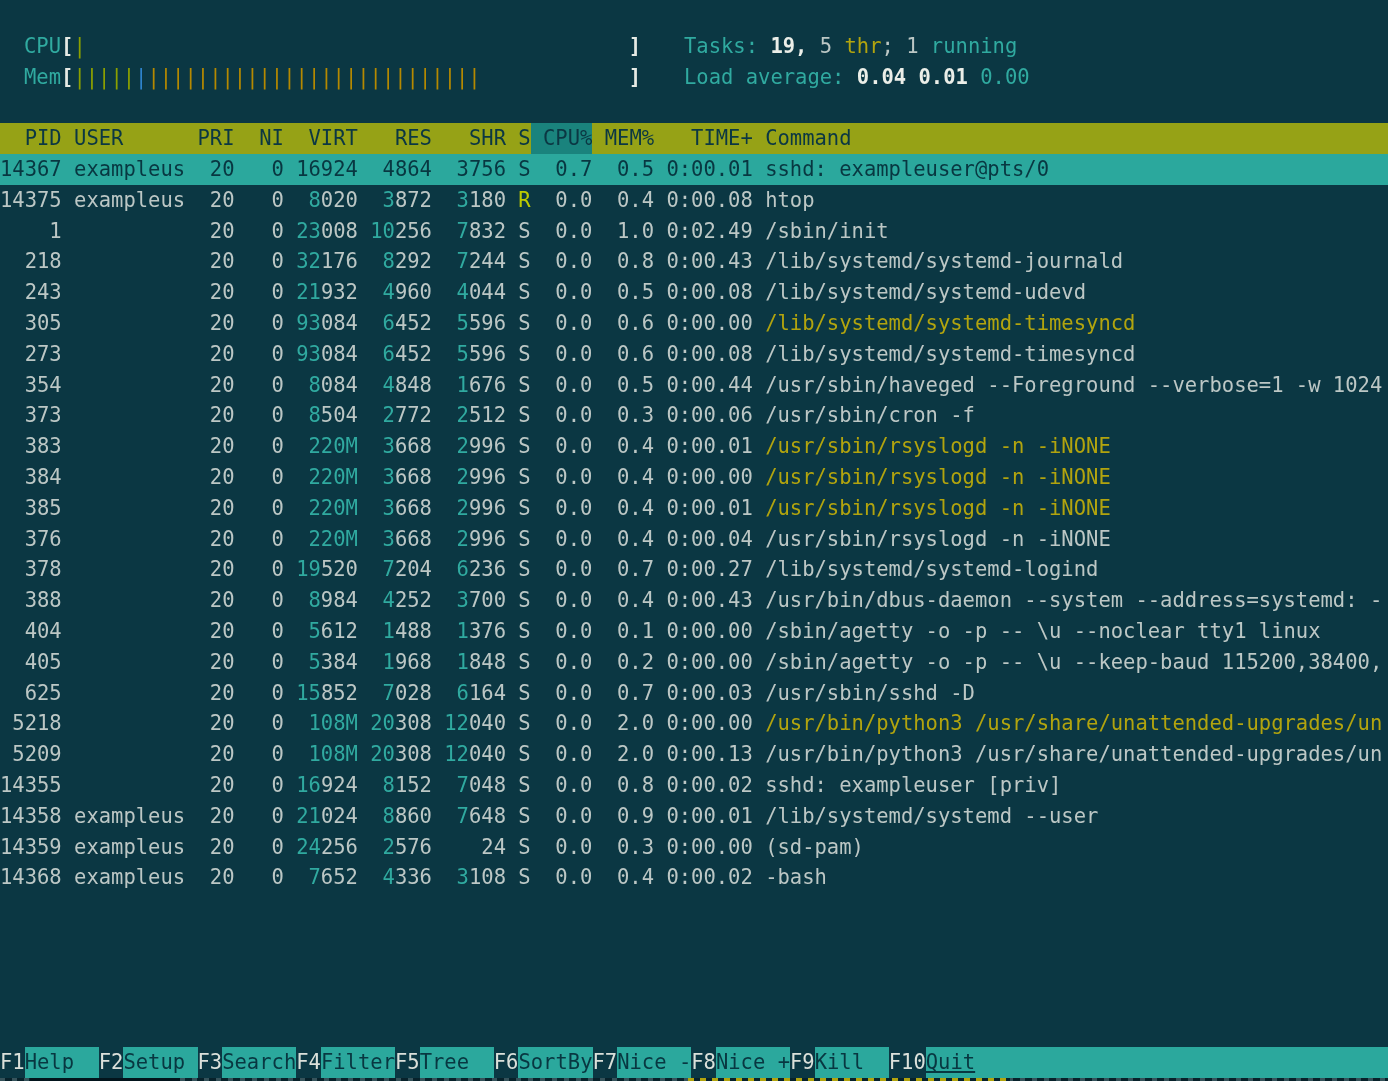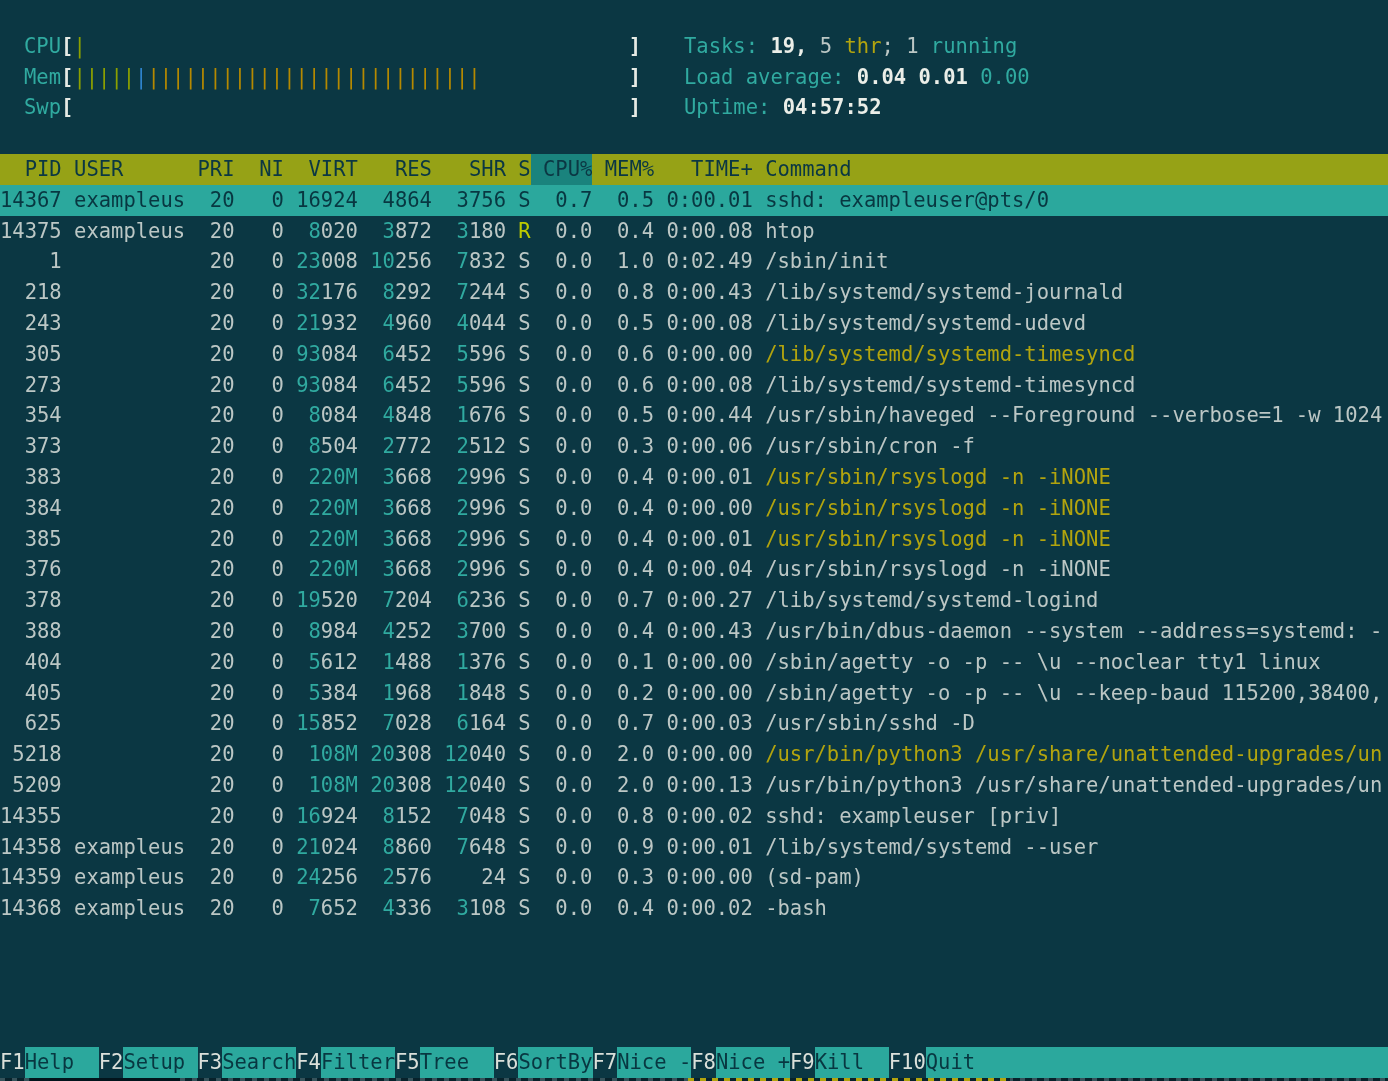--- a/index.html
+++ b/index.html
@@ -36,21 +36,21 @@
   .table-header{background:#96a216;color:#0b3743;}
   .sort-wrap{background:#1a837d;display:inline-block;vertical-align:top;}
   .proc-row{cursor:default;}
   .row-selected{background:#2ba89d;color:#083741;}
   .mem-hi{color:#30aaa0;}
   
   .fbar{position:absolute;left:0;bottom:3px;width:100%;height:30.8px;display:flex;white-space:pre;}
   .fkey{display:flex;}
   .fkey-label{color:#dbe0da;}
   .fkey-action{background:#2ba89d;color:#083741;}
-  .fkey:last-child .fkey-action{flex:1;}
+  .fkey:last-child .fkey-action{flex:1;text-decoration:underline;}
   .fkey:last-child{flex:1;}
   
   .sliver{
     position:absolute;left:0;bottom:0;width:100%;height:3px;
     background:repeating-linear-gradient(90deg,#36535b 0 5px,#08222b 5px 12px);
   }
   .sliver::before{
     content:"";position:absolute;left:30px;top:0;width:150px;height:3px;background:#02141c;
   }
   .sliver::after{
@@ -58,21 +58,20 @@
     background:repeating-linear-gradient(90deg,#b2a40e 0 6px,#08222b 6px 12px);
   }
 </style>
 </head>
 <body>
 
 <div class="term">
   <div class="blank"></div>
   <div class="line meter-line" id="meter-cpu"><span class="meter-label">CPU</span><span class="bracket">[</span><span class="bars"><span class="c-green">|</span><span>                                            </span></span><span class="bracket">]</span><span class="info"><span class="c-cyan">Tasks: </span><span class="c-bold">19, </span><span class="c-fg">5</span><span class="c-yellow"> thr</span><span class="c-fg">; </span><span class="c-fg">1</span><span class="c-cyan"> running</span></span></div>
   <div class="line meter-line" id="meter-mem"><span class="meter-label">Mem</span><span class="bracket">[</span><span class="bars"><span class="c-green">|||||</span><span class="c-blue">|</span><span class="c-orange">|||||||||||||||||||||||||||</span><span>            </span></span><span class="bracket">]</span><span class="info"><span class="c-cyan">Load average: </span><span class="c-bold">0.04 </span><span class="c-bold">0.01 </span><span class="c-cyan">0.00</span></span></div>
-  <div class="line meter-line" id="meter-swp"><span class="meter-label">Swp</span><span class="bracket">[</span><span class="bars"><span>                                             </span></span><span class="bracket">]</span><span class="info"><span class="c-cyan">Uptime: </span><span class="c-bold">04:57:52</span></span></div>
   <div class="blank"></div>
   <div class="line table-header" id="table-header"><span class="cell al-r" style="width: 5ch;">PID</span><span> </span><span class="cell al-l" style="width: 9ch;">USER</span><span> </span><span class="cell al-r" style="width: 3ch;">PRI</span><span> </span><span class="cell al-r" style="width: 3ch;">NI</span><span> </span><span class="cell al-r" style="width: 5ch;">VIRT</span><span> </span><span class="cell al-r" style="width: 5ch;">RES</span><span> </span><span class="cell al-r" style="width: 5ch;">SHR</span><span> </span><span class="cell al-l" style="width: 1ch;">S</span><span class="sort-wrap"><span> </span><span class="cell al-r" style="width: 4ch;">CPU%</span></span><span> </span><span class="cell al-l" style="width: 4ch;">MEM%</span><span> </span><span class="cell al-r" style="width: 7ch;">TIME+</span><span> </span><span class="cell al-l">Command</span></div>
   <div id="process-rows">
       <div class="line proc-row row-selected"><span class="cell al-r" style="width: 5ch;">14367</span><span> </span><span class="cell al-l" style="width: 9ch;">exampleus</span><span> </span><span class="cell al-r" style="width: 3ch;">20</span><span> </span><span class="cell al-r" style="width: 3ch;">0</span><span> </span><span class="cell al-r" style="width: 5ch;">16924</span><span> </span><span class="cell al-r" style="width: 5ch;">4864</span><span> </span><span class="cell al-r" style="width: 5ch;">3756</span><span> </span><span class="cell al-l" style="width: 1ch;">S</span><span> </span><span class="cell al-r" style="width: 4ch;">0.7</span><span> </span><span class="cell al-r" style="width: 4ch;">0.5</span><span> </span><span class="cell al-r" style="width: 7ch;">0:00.01</span><span> </span><span class="cell al-l">sshd: exampleuser@pts/0</span></div>
       <div class="line proc-row"><span class="cell al-r" style="width: 5ch;">14375</span><span> </span><span class="cell al-l" style="width: 9ch;">exampleus</span><span> </span><span class="cell al-r" style="width: 3ch;">20</span><span> </span><span class="cell al-r" style="width: 3ch;">0</span><span> </span><span class="cell al-r" style="width: 5ch;"><span class="mem-hi">8</span><span>020</span></span><span> </span><span class="cell al-r" style="width: 5ch;"><span class="mem-hi">3</span><span>872</span></span><span> </span><span class="cell al-r" style="width: 5ch;"><span class="mem-hi">3</span><span>180</span></span><span> </span><span class="cell al-l c-lime" style="width: 1ch;">R</span><span> </span><span class="cell al-r" style="width: 4ch;">0.0</span><span> </span><span class="cell al-r" style="width: 4ch;">0.4</span><span> </span><span class="cell al-r" style="width: 7ch;">0:00.08</span><span> </span><span class="cell al-l">htop</span></div>
       <div class="line proc-row"><span class="cell al-r" style="width: 5ch;">1</span><span> </span><span class="cell al-l" style="width: 9ch;"></span><span> </span><span class="cell al-r" style="width: 3ch;">20</span><span> </span><span class="cell al-r" style="width: 3ch;">0</span><span> </span><span class="cell al-r" style="width: 5ch;"><span class="mem-hi">23</span><span>008</span></span><span> </span><span class="cell al-r" style="width: 5ch;"><span class="mem-hi">10</span><span>256</span></span><span> </span><span class="cell al-r" style="width: 5ch;"><span class="mem-hi">7</span><span>832</span></span><span> </span><span class="cell al-l" style="width: 1ch;">S</span><span> </span><span class="cell al-r" style="width: 4ch;">0.0</span><span> </span><span class="cell al-r" style="width: 4ch;">1.0</span><span> </span><span class="cell al-r" style="width: 7ch;">0:02.49</span><span> </span><span class="cell al-l">/sbin/init</span></div>
       <div class="line proc-row"><span class="cell al-r" style="width: 5ch;">218</span><span> </span><span class="cell al-l" style="width: 9ch;"></span><span> </span><span class="cell al-r" style="width: 3ch;">20</span><span> </span><span class="cell al-r" style="width: 3ch;">0</span><span> </span><span class="cell al-r" style="width: 5ch;"><span class="mem-hi">32</span><span>176</span></span><span> </span><span class="cell al-r" style="width: 5ch;"><span class="mem-hi">8</span><span>292</span></span><span> </span><span class="cell al-r" style="width: 5ch;"><span class="mem-hi">7</span><span>244</span></span><span> </span><span class="cell al-l" style="width: 1ch;">S</span><span> </span><span class="cell al-r" style="width: 4ch;">0.0</span><span> </span><span class="cell al-r" style="width: 4ch;">0.8</span><span> </span><span class="cell al-r" style="width: 7ch;">0:00.43</span><span> </span><span class="cell al-l">/lib/systemd/systemd-journald</span></div>
       <div class="line proc-row"><span class="cell al-r" style="width: 5ch;">243</span><span> </span><span class="cell al-l" style="width: 9ch;"></span><span> </span><span class="cell al-r" style="width: 3ch;">20</span><span> </span><span class="cell al-r" style="width: 3ch;">0</span><span> </span><span class="cell al-r" style="width: 5ch;"><span class="mem-hi">21</span><span>932</span></span><span> </span><span class="cell al-r" style="width: 5ch;"><span class="mem-hi">4</span><span>960</span></span><span> </span><span class="cell al-r" style="width: 5ch;"><span class="mem-hi">4</span><span>044</span></span><span> </span><span class="cell al-l" style="width: 1ch;">S</span><span> </span><span class="cell al-r" style="width: 4ch;">0.0</span><span> </span><span class="cell al-r" style="width: 4ch;">0.5</span><span> </span><span class="cell al-r" style="width: 7ch;">0:00.08</span><span> </span><span class="cell al-l">/lib/systemd/systemd-udevd</span></div>
       <div class="line proc-row"><span class="cell al-r" style="width: 5ch;">305</span><span> </span><span class="cell al-l" style="width: 9ch;"></span><span> </span><span class="cell al-r" style="width: 3ch;">20</span><span> </span><span class="cell al-r" style="width: 3ch;">0</span><span> </span><span class="cell al-r" style="width: 5ch;"><span class="mem-hi">93</span><span>084</span></span><span> </span><span class="cell al-r" style="width: 5ch;"><span class="mem-hi">6</span><span>452</span></span><span> </span><span class="cell al-r" style="width: 5ch;"><span class="mem-hi">5</span><span>596</span></span><span> </span><span class="cell al-l" style="width: 1ch;">S</span><span> </span><span class="cell al-r" style="width: 4ch;">0.0</span><span> </span><span class="cell al-r" style="width: 4ch;">0.6</span><span> </span><span class="cell al-r" style="width: 7ch;">0:00.00</span><span> </span><span class="cell al-l c-yellow">/lib/systemd/systemd-timesyncd</span></div>
       <div class="line proc-row"><span class="cell al-r" style="width: 5ch;">273</span><span> </span><span class="cell al-l" style="width: 9ch;"></span><span> </span><span class="cell al-r" style="width: 3ch;">20</span><span> </span><span class="cell al-r" style="width: 3ch;">0</span><span> </span><span class="cell al-r" style="width: 5ch;"><span class="mem-hi">93</span><span>084</span></span><span> </span><span class="cell al-r" style="width: 5ch;"><span class="mem-hi">6</span><span>452</span></span><span> </span><span class="cell al-r" style="width: 5ch;"><span class="mem-hi">5</span><span>596</span></span><span> </span><span class="cell al-l" style="width: 1ch;">S</span><span> </span><span class="cell al-r" style="width: 4ch;">0.0</span><span> </span><span class="cell al-r" style="width: 4ch;">0.6</span><span> </span><span class="cell al-r" style="width: 7ch;">0:00.08</span><span> </span><span class="cell al-l">/lib/systemd/systemd-timesyncd</span></div>

